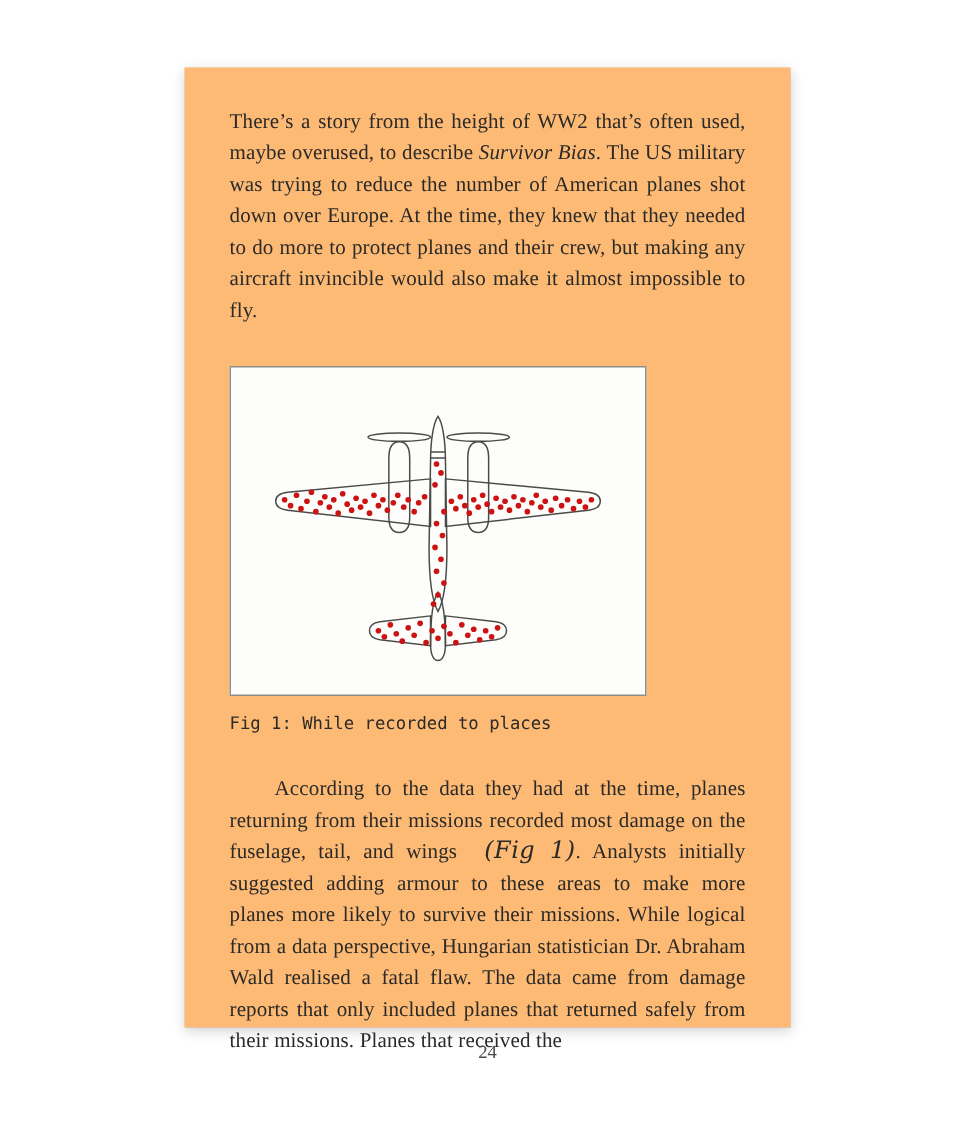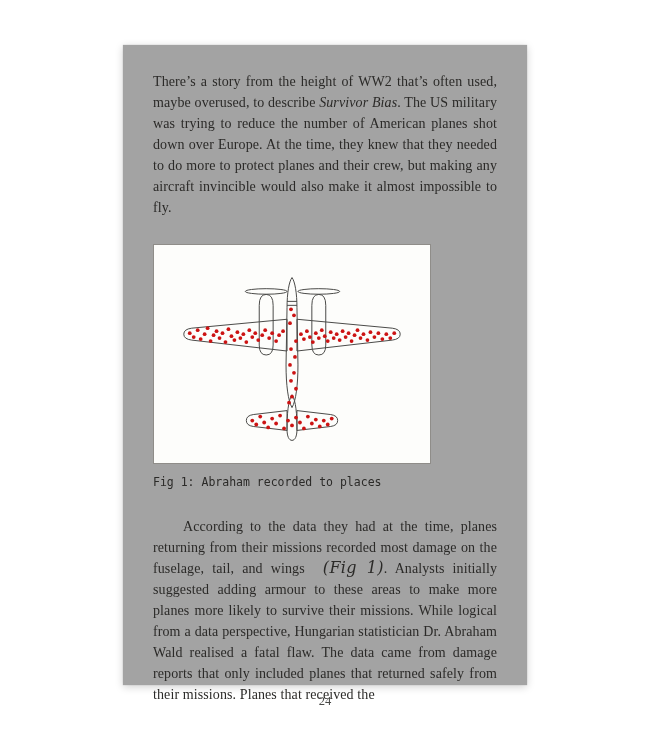--- a/index.html
+++ b/index.html
@@ -15,21 +15,21 @@
     position: relative;
     width: 650px;
     height: 750px;
   }
   .page-card {
     position: absolute;
     left: 123px;
     top: 45px;
     width: 404px;
     height: 640px;
-    background: #a3a3a3;
+    background: #fdba74;
     box-shadow: 0 2px 8px rgba(0,0,0,0.18), 0 0 1px rgba(0,0,0,0.25);
     box-sizing: border-box;
     padding: 26px 30px;
   }
   .body-par {
     margin: 0;
     font-size: 14px;
     line-height: 1.5;
     color: #2b2a28;
     text-align: justify;
@@ -207,21 +207,21 @@
               <circle cx="159" cy="179" r="1.9" fill="#cc1313"></circle>
               <circle cx="163" cy="175" r="1.9" fill="#cc1313"></circle>
               <circle cx="167" cy="182" r="1.9" fill="#cc1313"></circle>
               <circle cx="171" cy="176" r="1.9" fill="#cc1313"></circle>
               <circle cx="175" cy="180" r="1.9" fill="#cc1313"></circle>
               <circle cx="179" cy="174" r="1.9" fill="#cc1313"></circle>
             </g>
         </svg>
       </div>
       <div class="figure-caption">
-        <div>Fig 1: Abraham recorded to places</div>
+        <div>Fig 1: While recorded to places</div>
       </div>
     </div>
 
     <p class="body-par par-2"><span>According to the data they had at the time, planes returning from their missions recorded most damage on the fuselage, tail, and wings </span><span class="figref">(Fig 1)</span><span>. Analysts initially suggested adding armour to these areas to make more planes more likely to survive their missions. While logical from a data perspective, Hungarian statistician Dr. Abraham Wald realised a fatal flaw. The data came from damage reports that only included planes that returned safely from their missions. Planes that received the</span></p>
 
   </div>
 
   <div class="page-number">24</div>
 
 </div>

